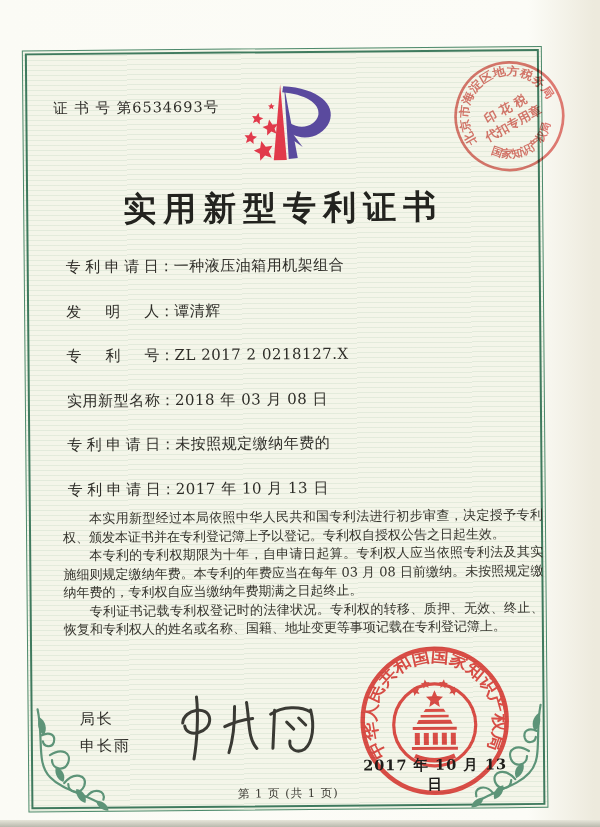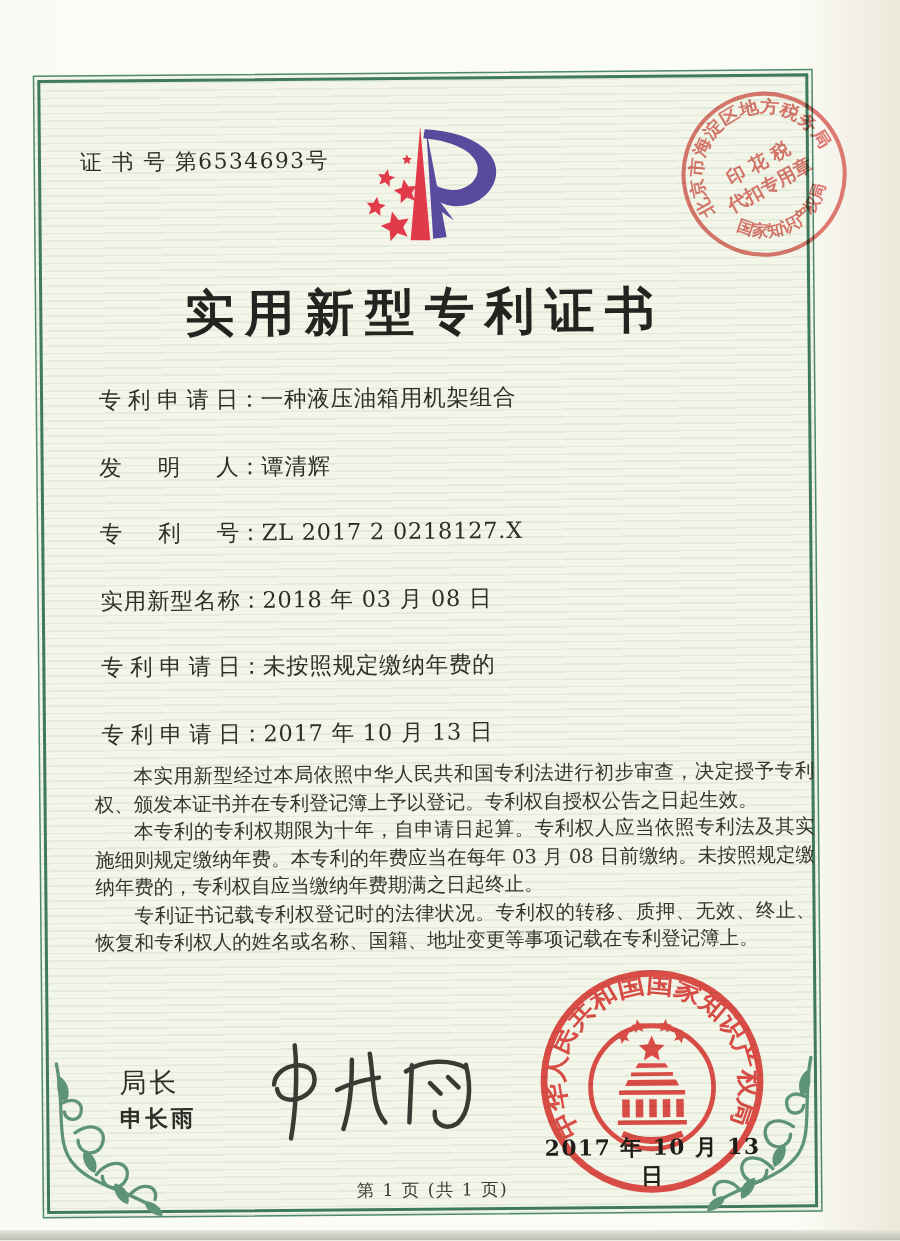--- a/index.html
+++ b/index.html
@@ -36,22 +36,22 @@
   .fields{position:absolute;left:67px;top:257px;width:440px;}
   .field-row{margin-bottom:28px;font-size:15px;line-height:16.5px;white-space:nowrap;}
   .f-label{display:inline-block;width:93px;text-align:justify;text-align-last:justify;vertical-align:top;}
   .f-colon{display:inline-block;vertical-align:top;}
   .f-value{display:inline-block;vertical-align:top;letter-spacing:0.5px;}
 
   .body-text{position:absolute;left:62px;top:508px;width:480px;font-size:13px;
     line-height:18.5px;text-align:justify;color:#35342d;}
   .body-text p{margin:0;text-indent:2em;}
 
-  .signoff-role{position:absolute;left:77px;top:708px;font-size:18px;letter-spacing:2px;}
-  .signoff-name{position:absolute;left:77px;top:735px;font-size:15px;letter-spacing:2px;font-weight:bold;}
+  .signoff-role{position:absolute;left:77px;top:708px;font-size:15px;letter-spacing:2px;}
+  .signoff-name{position:absolute;left:77px;top:735px;font-size:15px;letter-spacing:2px;}
   .signature{position:absolute;left:166px;top:688px;width:150px;height:76px;}
 
   .office-seal{position:absolute;left:352px;top:642px;width:160px;height:160px;
     opacity:0.92;mix-blend-mode:multiply;}
   .issue-date{position:absolute;left:352px;top:757px;width:160px;text-align:center;
     font-size:14.5px;font-weight:bold;letter-spacing:1px;color:#1e1d1a;}
 
   .tax-stamp{position:absolute;left:450px;top:56px;width:124px;height:124px;
     transform:rotate(-28deg);opacity:0.85;mix-blend-mode:multiply;}
 

